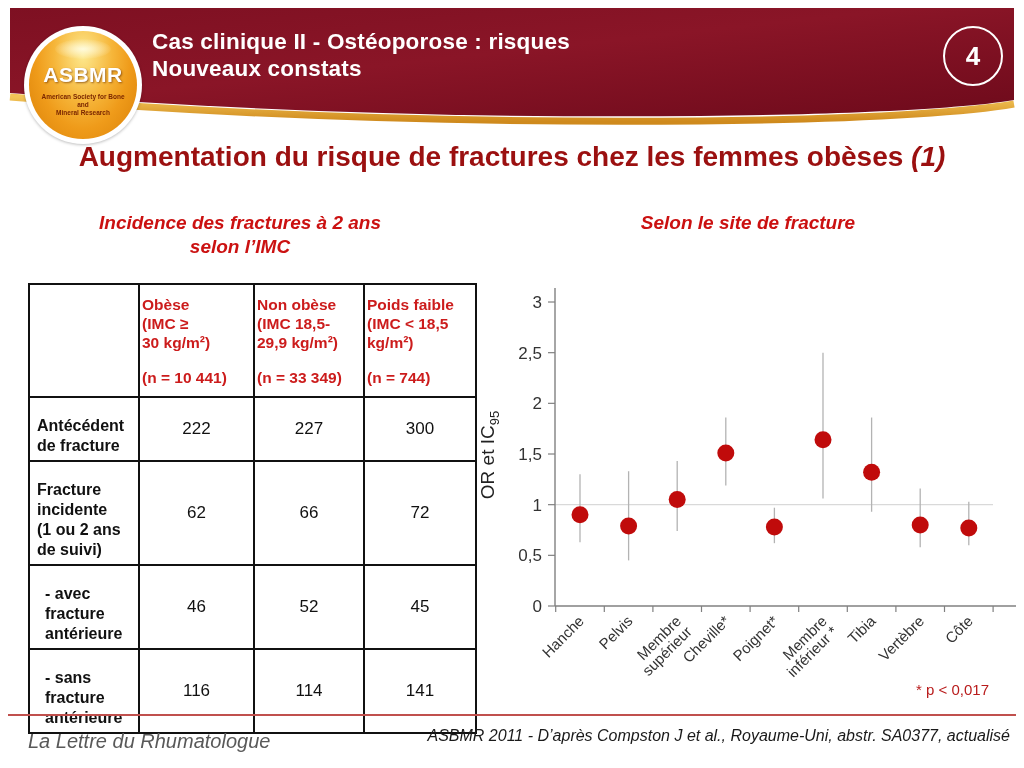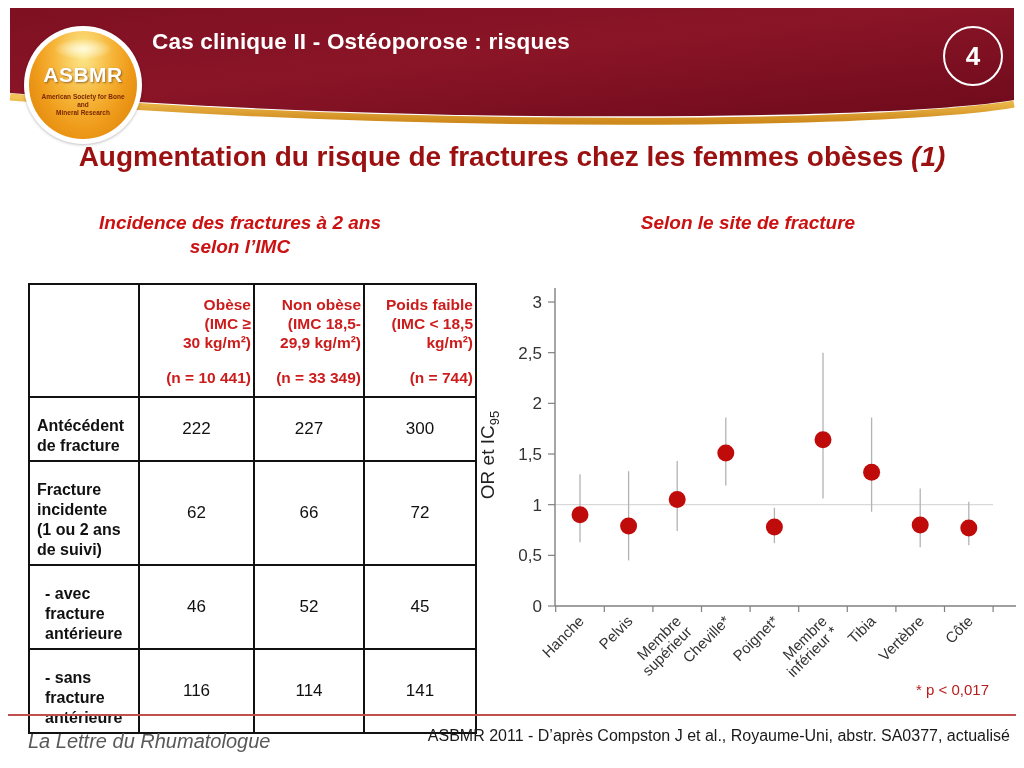--- a/index.html
+++ b/index.html
@@ -41,35 +41,35 @@
 
   
   #imc-table{position:absolute;left:28px;top:283px;border-collapse:collapse;
         table-layout:fixed;width:447px;background:#ffffff;}
   #imc-table td{border:2px solid #111111;vertical-align:middle;}
   #imc-table thead tr{height:113px;}
   #imc-table tbody tr:nth-child(1){height:46px;}
   #imc-table tbody tr:nth-child(2){height:97px;}
   #imc-table tbody tr:nth-child(3){height:67px;}
   #imc-table tbody tr:nth-child(4){height:64px;}
-  .col-head{color:#cc1c1c;font-weight:bold;text-align:right;font-size:15.5px;line-height:19px;padding:4px 2px;}
+  .col-head{color:#cc1c1c;font-weight:bold;text-align:left;font-size:15.5px;line-height:19px;padding:4px 2px;}
   .col-head .n-label{margin-top:16px;}
   .col-head .head-title{white-space:pre-line;}
   .row-label{font-weight:bold;font-size:16px;line-height:20px;padding:18px 2px 4px 7px;white-space:pre-line;color:#111;}
   .row-label.indent{padding-left:15px;}
   .cell-val{text-align:center;font-size:17px;color:#111;margin-top:20px;}
 
   
   #chart-svg{position:absolute;left:478px;top:272px;width:545px;height:448px;}
   .p-note{position:absolute;left:916px;top:681px;color:#b91c1c;font-size:15px;}
 
   
   .footer-line{position:absolute;left:8px;width:1008px;top:714px;height:2px;background:#c0504d;}
   .footer-left{position:absolute;left:28px;top:730px;font-style:italic;color:#595959;font-size:20px;}
-  .footer-right{position:absolute;right:14px;top:727px;color:#1a1a1a;font-size:16px;}
+  .footer-right{position:absolute;right:14px;top:727px;font-style:italic;color:#1a1a1a;font-size:16px;}
 </style>
 </head>
 <body>
 
 <div class="slide">
 
   <svg class="header-svg" viewBox="0 0 1024 140">
     <defs>
       <linearGradient id="maroonGrad" x1="0" y1="0" x2="1" y2="1">
         <stop offset="0" stop-color="#7e1022"></stop>
@@ -90,20 +90,21 @@
       <div class="logo-highlight"></div>
       <div class="logo-acronym">ASBMR</div>
       <div class="logo-sub">American Society for Bone
 and
 Mineral Research</div>
     </div>
   </div>
 
   <div class="header-title">
     <div>Cas clinique II - Ostéoporose : risques</div>
+    <div>Nouveaux constats</div>
   </div>
 
   <div class="slide-number">
     <span>4</span>
   </div>
 
   <div class="main-title">
     <span>Augmentation du risque de fractures chez les femmes obèses</span>
     <span class="suffix">(1)</span>
   </div>

